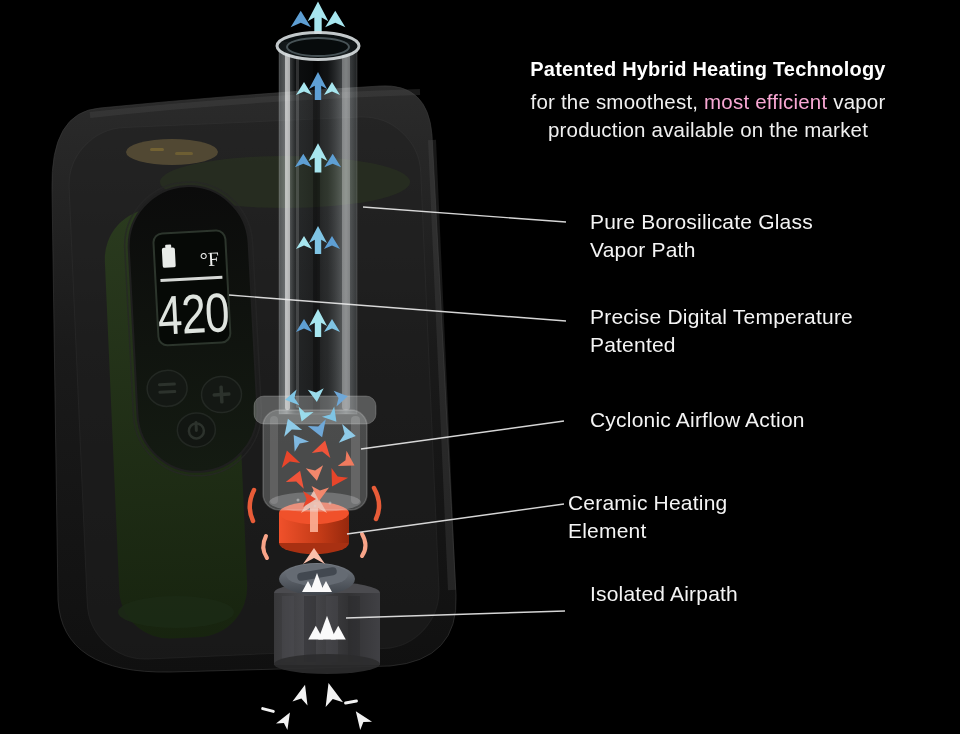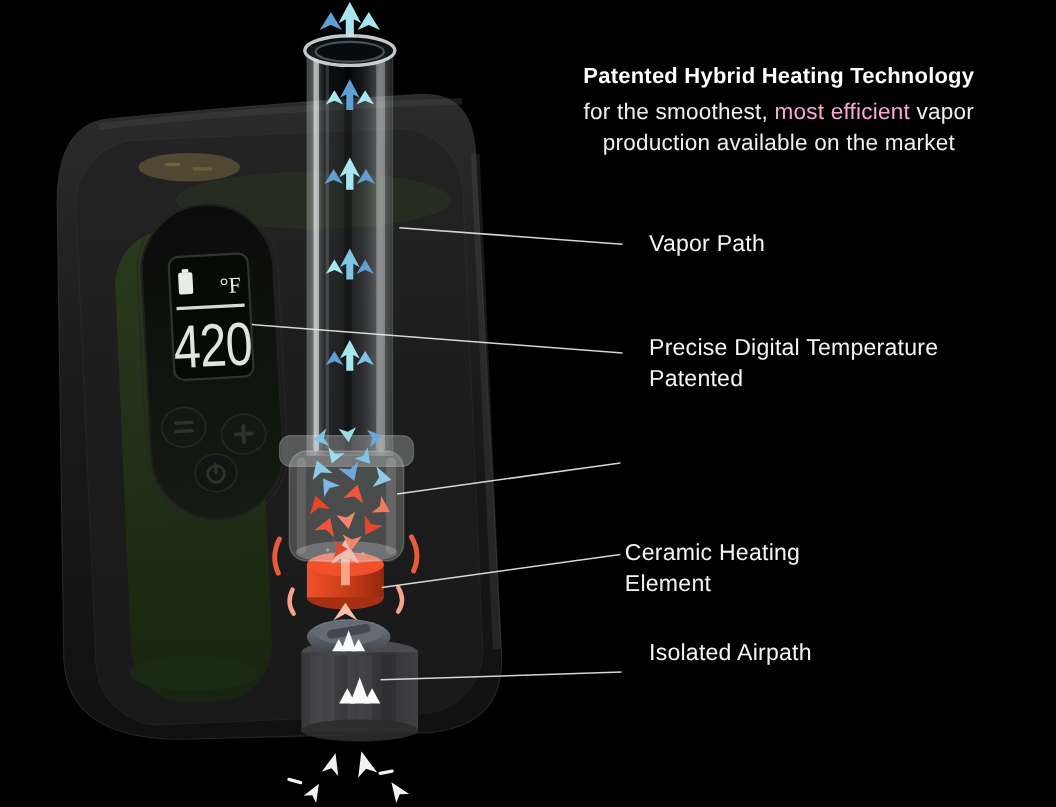--- a/index.html
+++ b/index.html
@@ -264,26 +264,31 @@
   <div class="headline">
     <div class="headline-title">Patented Hybrid Heating Technology</div>
     <div class="headline-subtitle">
       <span>for the smoothest,</span>
       <span class="hl">most efficient</span>
       <span>vapor production available on the market</span>
     </div>
   </div>
 
   <div class="callout" style="left:590px;top:208px">
+    <span class="cl-line">Pure Borosilicate Glass</span>
     <span class="cl-line">Vapor Path</span>
   </div>
   <div class="callout" style="left:590px;top:303px">
     <span class="cl-line">Precise Digital Temperature</span>
     <span class="cl-line">Patented</span>
   </div>
+  <div class="callout" style="left:590px;top:406px">
+    <span class="cl-line">Cyclonic Airflow Action</span>
+    <span class="cl-line"></span>
+  </div>
   <div class="callout" style="left:568px;top:489px">
     <span class="cl-line">Ceramic Heating</span>
     <span class="cl-line">Element</span>
   </div>
   <div class="callout" style="left:590px;top:580px">
     <span class="cl-line">Isolated Airpath</span>
     <span class="cl-line"></span>
   </div>
 
 </div>

